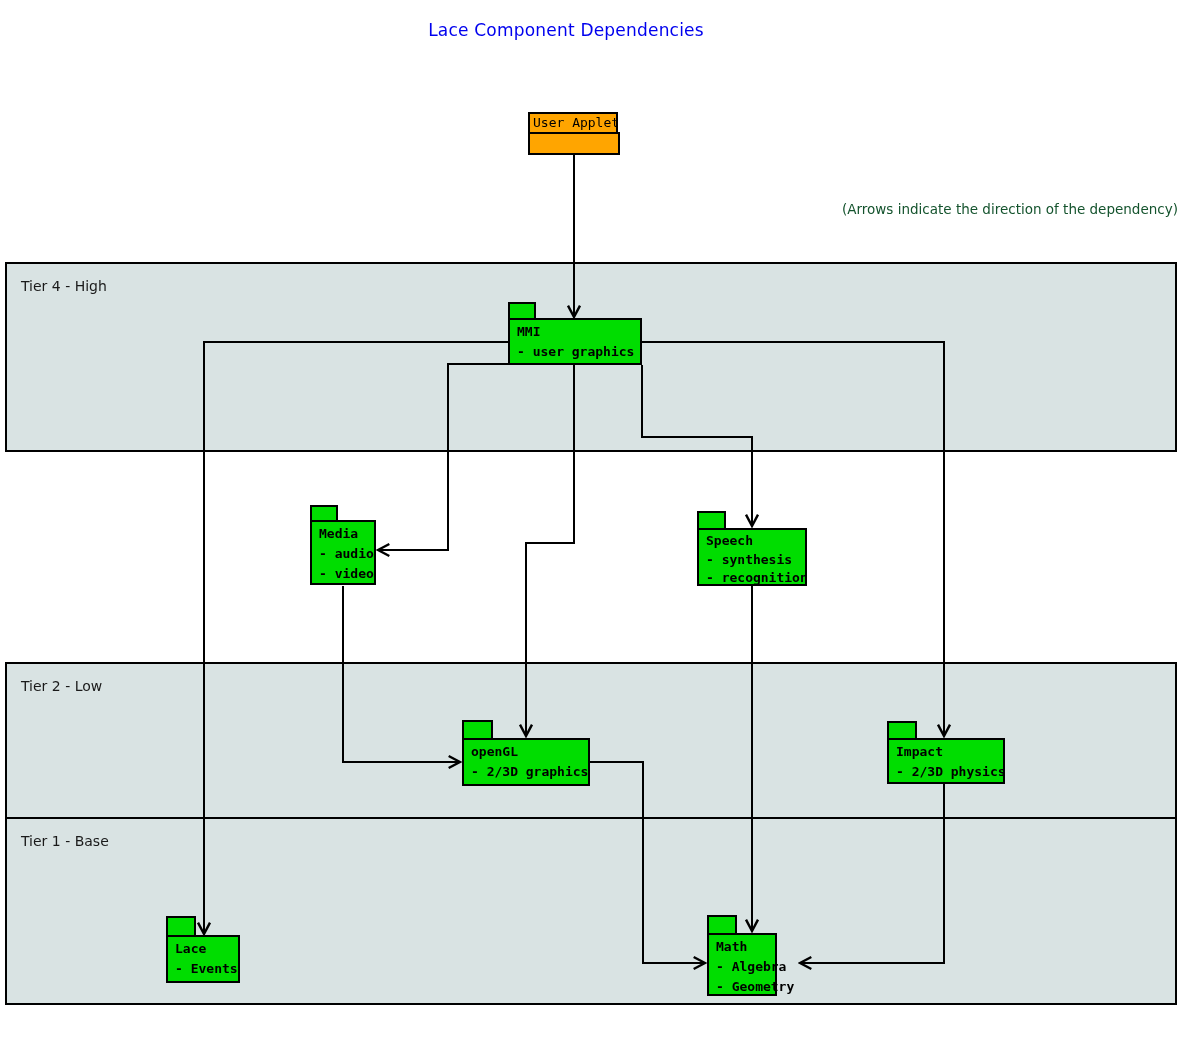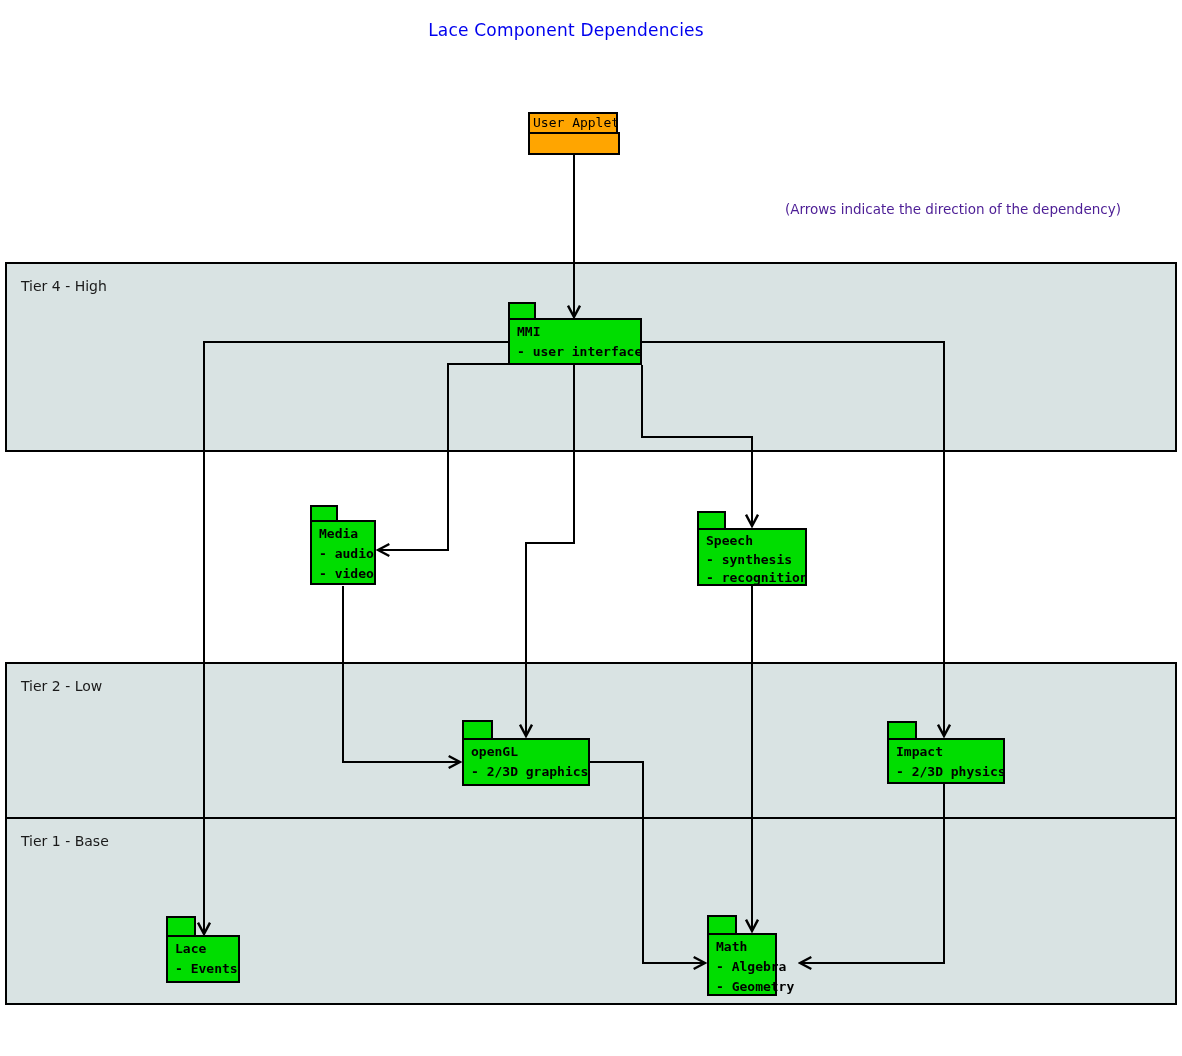--- a/index.html
+++ b/index.html
@@ -37,23 +37,23 @@
   #tier2 { top: 662px; height: 186px; }
   #tier1 { top: 817px; height: 184px; }
   .tier-label {
     position: absolute;
     left: 14px; top: 14px;
     font-size: 14px;
     color: #1a1a1a;
   }
   .note {
     position: absolute;
-    left: 785px; top: 201px;
+    left: 842px; top: 201px;
     font-size: 13.5px;
-    color: #4c1d95;
+    color: #14532d;
     z-index: 2;
   }
   svg.edges {
     position: absolute;
     left: 0; top: 0;
     z-index: 5;
   }
   .pkg-tab, .pkg-body {
     position: absolute;
     border: 2px solid #000000;
@@ -137,21 +137,21 @@
 
   <div class="pkg-tab orange" id="ua-tab">
     <div class="tab-text">User Applet</div>
   </div>
   <div class="pkg-body orange" id="ua-body"></div>
 
   <div class="pkg-tab green" id="mmi-tab"></div>
   <div class="pkg-body green" id="mmi-body">
     <div class="pkg-text">
       <div>MMI</div>
-      <div>- user interface</div>
+      <div>- user graphics</div>
     </div>
   </div>
 
   <div class="pkg-tab green" id="media-tab"></div>
   <div class="pkg-body green" id="media-body">
     <div class="pkg-text">
       <div>Media</div>
       <div>- audio</div>
       <div>- video</div>
     </div>

